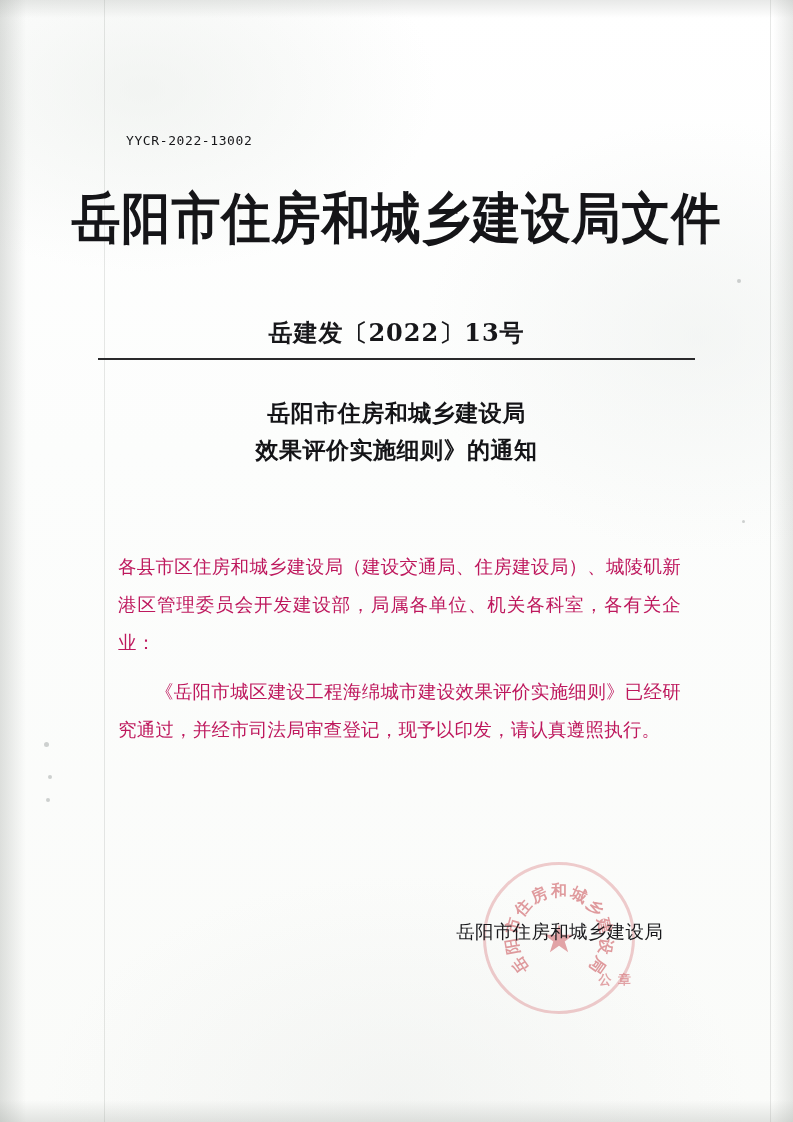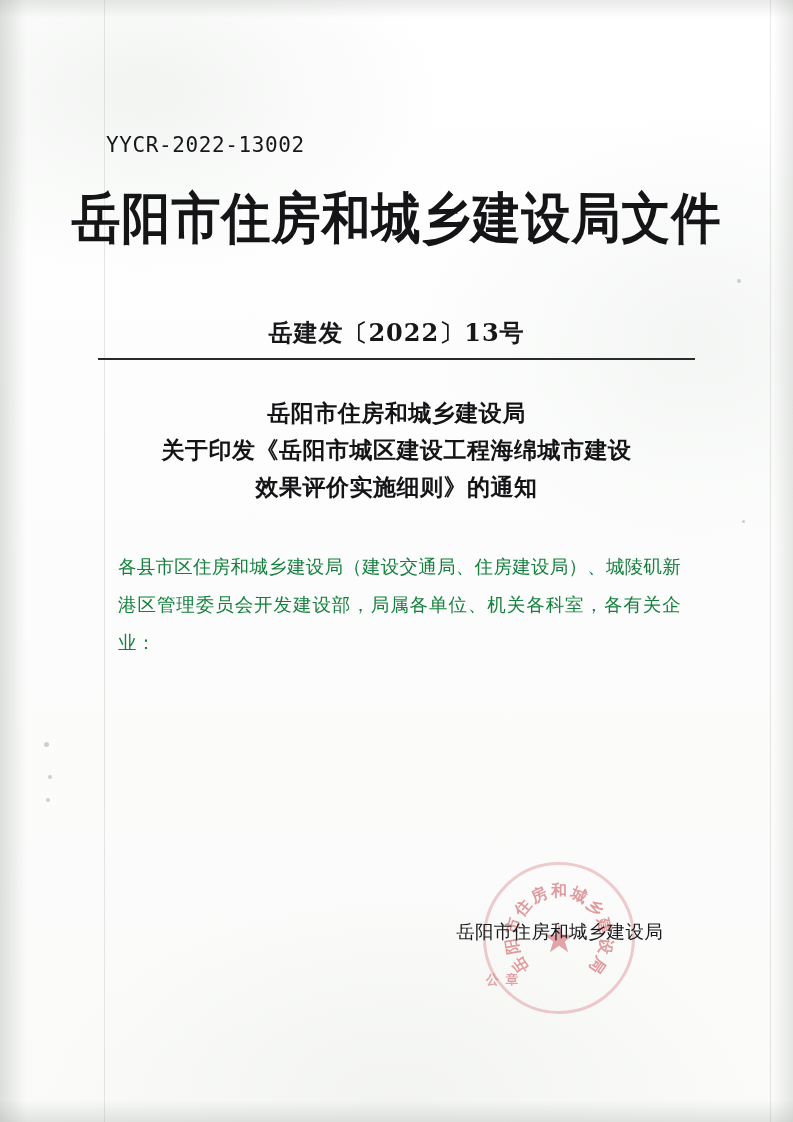--- a/index.html
+++ b/index.html
@@ -62,24 +62,24 @@
 
   .content {
     position: absolute;
     left: 0; top: 0;
     width: 793px;
     height: 1122px;
   }
 
   .doc-number {
     position: absolute;
-    left: 106px;
+    left: 126px;
     top: 133px;
     font-family: "DejaVu Sans Mono", "Liberation Mono", monospace;
-    font-size: 21px;
+    font-size: 13px;
     letter-spacing: 0.6px;
     color: #17171a;
   }
 
   .masthead {
     position: absolute;
     left: 0;
     right: 0;
     top: 182px;
     text-align: center;
@@ -128,21 +128,21 @@
   .title-block div { white-space: nowrap; }
 
   .body-text {
     position: absolute;
     left: 118px;
     right: 112px;
     top: 548px;
     font-size: 18.5px;
     line-height: 38px;
     letter-spacing: 0.2px;
-    color: #15803d;
+    color: #be185d;
     text-align: justify;
   }
   .body-text p {
     margin: 0 0 0 0;
   }
   .body-text p.indent {
     text-indent: 2em;
     margin-top: 11px;
   }
 
@@ -194,21 +194,21 @@
     top: 50%;
     transform: translate(-50%, -50%);
     font-size: 34px;
     color: rgba(196,56,64,0.72);
     line-height: 1;
   }
   .seal .bottom-text {
     position: absolute;
     left: 0; right: 0;
     bottom: 22px;
-    text-align: left;
+    text-align: right;
     font-size: 13px;
     font-weight: bold;
     color: rgba(196,56,64,0.72);
     letter-spacing: 1px;
   }
 
   .speck {
     position: absolute;
     background: rgba(120,125,125,0.35);
     border-radius: 50%;
@@ -230,26 +230,26 @@
     <div class="doc-number">YYCR-2022-13002</div>
 
     <div class="masthead">岳阳市住房和城乡建设局文件</div>
 
     <div class="doc-serial">岳建发〔2022〕13号</div>
 
     <div class="rule"></div>
 
     <div class="title-block">
       <div>岳阳市住房和城乡建设局</div>
-      <div>关于印发《岳阳市城区建设工程海绵城市建设</div>
       <div>效果评价实施细则》的通知</div>
     </div>
 
     <div class="body-text">
       <p>各县市区住房和城乡建设局（建设交通局、住房建设局）、城陵矶新港区管理委员会开发建设部，局属各单位、机关各科室，各有关企业：</p>
+      <p class="indent">《岳阳市城区建设工程海绵城市建设效果评价实施细则》已经研究通过，并经市司法局审查登记，现予以印发，请认真遵照执行。</p>
     </div>
 
     <div class="seal">
       <div class="ring-text">
           <span style="transform: rotate(-125deg) translate(-50%, -57px) rotate(0deg);">岳</span>
           <span style="transform: rotate(-100deg) translate(-50%, -57px) rotate(0deg);">阳</span>
           <span style="transform: rotate(-75deg) translate(-50%, -57px) rotate(0deg);">市</span>
           <span style="transform: rotate(-50deg) translate(-50%, -57px) rotate(0deg);">住</span>
           <span style="transform: rotate(-25deg) translate(-50%, -57px) rotate(0deg);">房</span>
           <span style="transform: rotate(0deg) translate(-50%, -57px) rotate(0deg);">和</span>

